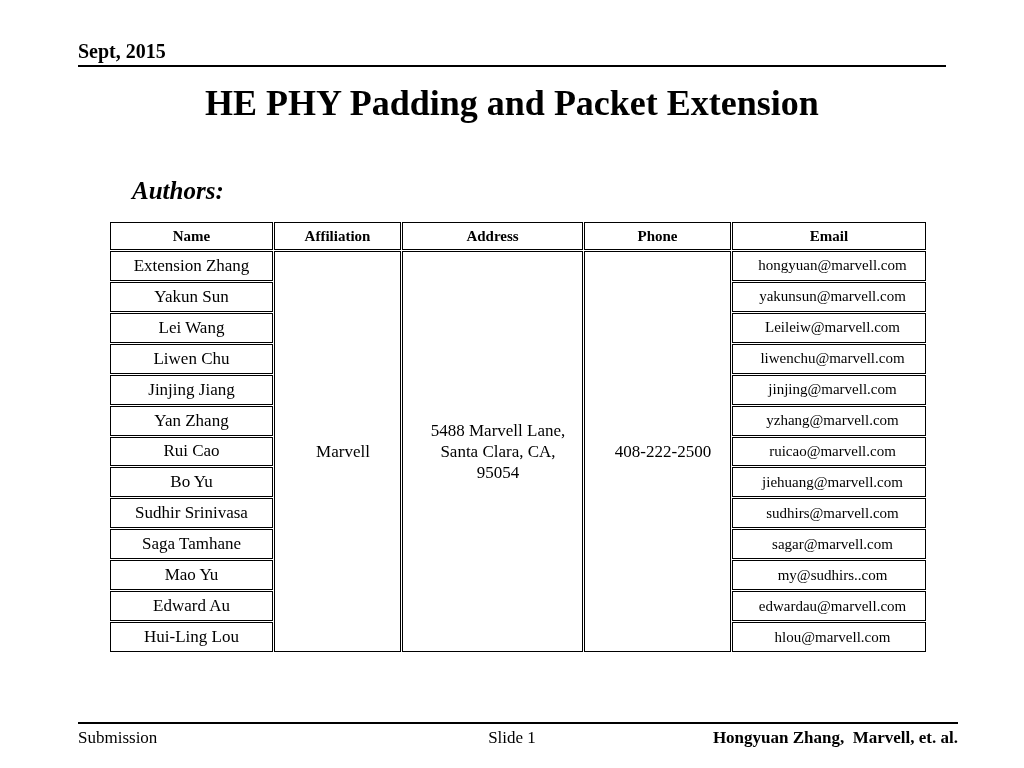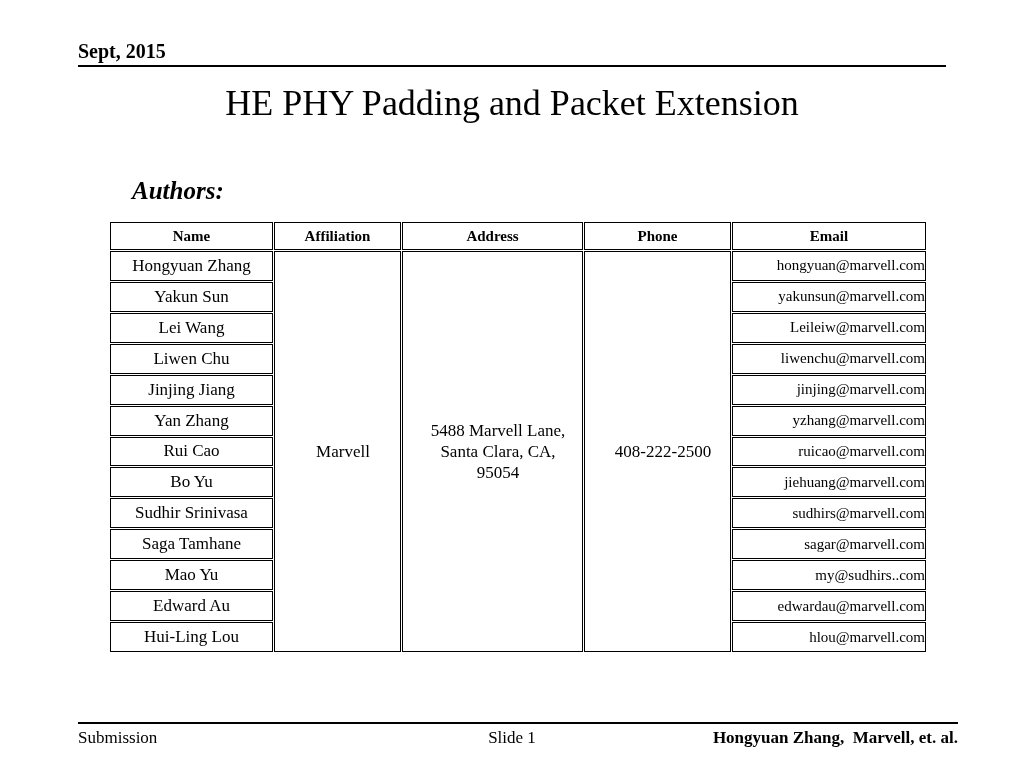--- a/index.html
+++ b/index.html
@@ -14,21 +14,21 @@
     overflow: hidden;
   }
 
   
   .hdr-left  { position: absolute; left: 78px;  top: 40px; font-size: 20px; font-weight: 700; }
   .hdr-right { position: absolute; right: 78px; top: 40px; font-size: 20px; font-weight: 700; }
   .hdr-rule  { position: absolute; left: 78px;  top: 65px; width: 868px; height: 2px; background: #000; }
 
   .title {
     position: absolute; left: 0; top: 82px; width: 1024px;
-    text-align: center; font-size: 36px; font-weight: 400;
+    text-align: center; font-size: 36px; font-weight: 700;
   }
   .date-line {
     position: absolute; left: 0; top: 151px; width: 1024px;
     text-align: center; font-size: 24px;
   }
   .date-line .lbl { font-weight: 700; }
   .authors-label {
     position: absolute; left: 132px; top: 177px;
     font-size: 25px; font-weight: 700; font-style: italic;
   }
@@ -44,21 +44,21 @@
   }
   .authors-table th, .authors-table td {
     border: 1.5px solid #000;
     padding: 0;
     overflow: hidden;
   }
   .authors-table th {
     font-size: 15px; font-weight: 700; text-align: center; height: 28px;
   }
   td.name-cell  { text-align: center; font-size: 17px; vertical-align: middle; }
-  td.email-cell { text-align: right;   font-size: 15px; vertical-align: middle; padding-left: 7px; }
+  td.email-cell { text-align: center;   font-size: 15px; vertical-align: middle; padding-left: 7px; }
   td.merge-cell { vertical-align: middle; font-size: 17px; text-align: center; padding-left: 11px; }
   td.address-cell { white-space: pre-line; line-height: 1.24; }
 
   
   .ftr-rule   { position: absolute; left: 78px; top: 722px; width: 880px; height: 2px; background: #000; }
   .ftr-left   { position: absolute; left: 78px; top: 728px; font-size: 17px; }
   .ftr-center { position: absolute; left: 0;    top: 728px; width: 1024px; text-align: center; font-size: 17px; pointer-events: none; }
   .ftr-right  { position: absolute; right: 66px; top: 728px; font-size: 17px; white-space: pre; font-weight: bold; }
 </style>
 </head>
@@ -87,21 +87,21 @@
         <tr>
           <th>Name</th>
           <th>Affiliation</th>
           <th>Address</th>
           <th>Phone</th>
           <th>Email</th>
         </tr>
       </thead>
       <tbody>
         <tr>
-          <td class="name-cell">Hongyuan Zhang</td>
+          <td class="name-cell">Extension Zhang</td>
           <td class="merge-cell" rowspan="13">Marvell</td>
           <td class="merge-cell address-cell" rowspan="13">5488 Marvell Lane,
 Santa Clara, CA,
 95054</td>
           <td class="merge-cell" rowspan="13">408-222-2500</td>
           <td class="email-cell">hongyuan@marvell.com</td>
         </tr>
         <tr>
           <td class="name-cell">Yakun Sun</td>
           <td class="email-cell">yakunsun@marvell.com</td>

